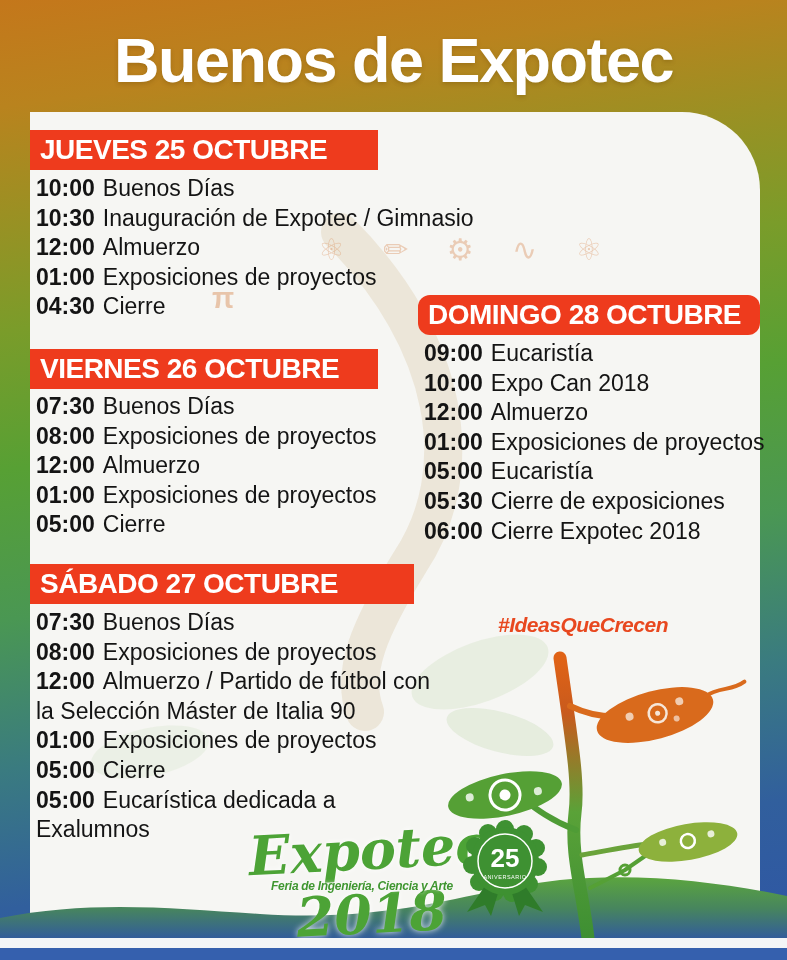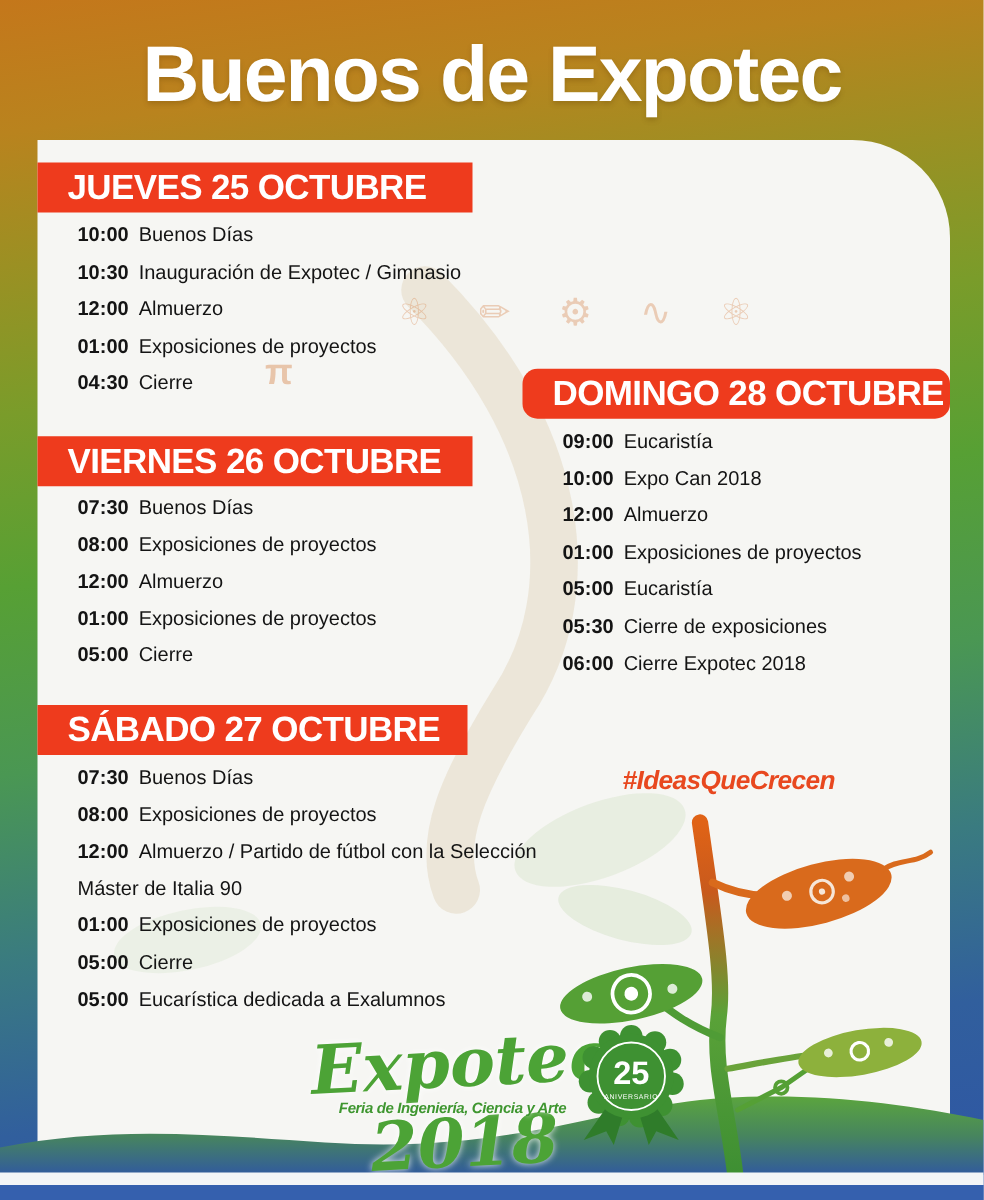--- a/index.html
+++ b/index.html
@@ -24,27 +24,27 @@
   .wm-strip{
     position:absolute;left:318px;top:232px;width:340px;
     font-size:30px;color:#d98a54;opacity:.38;letter-spacing:15px;white-space:nowrap;
   }
   .wm-pi{
     position:absolute;left:212px;top:282px;font-size:29px;color:#d98a54;opacity:.45;font-weight:700;
   }
   .day-banner{
     position:absolute;height:40px;line-height:40px;box-sizing:border-box;
     color:#ffffff;font-weight:700;font-size:28px;letter-spacing:-0.5px;
-    padding-left:24px;background:#ee3b1d;
+    padding-left:10px;background:#ee3b1d;
   }
   #banner-jueves {left:30px;top:130px;width:348px;}
   #banner-viernes{left:30px;top:349px;width:348px;}
-  #banner-sabado {left:30px;top:564px;width:344px;}
+  #banner-sabado {left:30px;top:564px;width:384px;}
   #banner-domingo{left:418px;top:295px;width:342px;border-radius:12px;}
-  .events{position:absolute;font-size:16px;line-height:29.6px;color:#141414;margin-left:26px;}
+  .events{position:absolute;font-size:23px;line-height:29.6px;color:#141414;}
   .events .t{font-weight:700;margin-right:8px;}
   #events-jueves {left:36px;top:174px;white-space:nowrap;}
   #events-viernes{left:36px;top:392px;white-space:nowrap;}
   #events-sabado {left:36px;top:608px;width:402px;}
   #events-domingo{left:424px;top:339px;white-space:nowrap;}
   .hashtag{
     position:absolute;left:428px;top:613px;width:310px;text-align:center;
     color:#e8481f;font-weight:700;font-style:italic;font-size:21px;letter-spacing:-0.5px;
   }
   .sprout-svg{position:absolute;left:420px;top:648px;width:345px;height:292px;}

